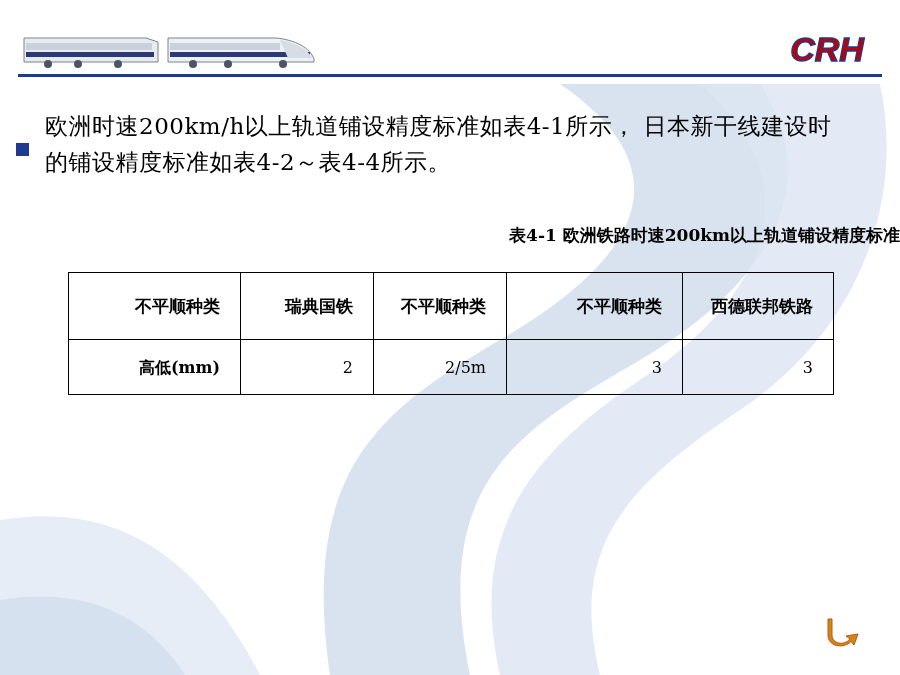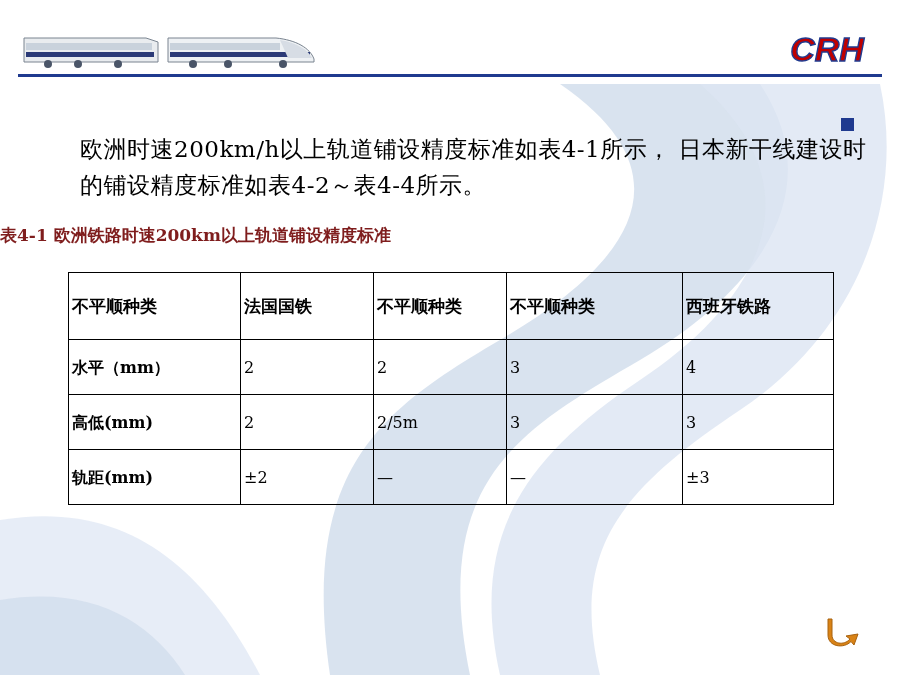--- a/index.html
+++ b/index.html
@@ -51,27 +51,26 @@
     position: absolute;
     right: 18px;
     top: 30px;
     width: 110px;
     height: 40px;
   }
 
   
   .bullet-row {
     position: absolute;
-    left: 30px;
+    left: 16px;
     top: 108px;
     width: 840px;
     z-index: 3;
     display: flex;
-    align-items: flex-end;
-    flex-direction: column;
+    align-items: center;
   }
   .bullet-marker {
     width: 13px;
     height: 13px;
     background: #1f3a8f;
     margin-top: 10px;
     margin-right: 16px;
     flex: 0 0 auto;
   }
   .bullet-text {
@@ -82,49 +81,49 @@
     letter-spacing: 0.5px;
     max-width: 790px;
   }
 
   
   .table-caption {
     position: absolute;
     left: 0;
     top: 224px;
     width: 900px;
-    text-align: left;
+    text-align: right;
     font-family: "DejaVu Serif", serif;
     font-size: 17px;
     font-weight: bold;
-    color: #7f1d1d;
+    color: #000000;
     z-index: 3;
   }
 
   
   .table-wrap {
     position: absolute;
     left: 68px;
     top: 272px;
     width: 765px;
     z-index: 3;
   }
   table.data {
     border-collapse: collapse;
     width: 765px;
     table-layout: fixed;
     background: transparent;
   }
   table.data td, table.data th {
     border: 1px solid #000000;
-    text-align: left;
+    text-align: right;
     vertical-align: middle;
     font-family: "DejaVu Serif", serif;
     color: #000000;
-    padding: 4px 3px;
+    padding: 4px 20px;
   }
   table.data thead th {
     font-size: 17px;
     font-weight: bold;
     height: 58px;
     line-height: 22px;
   }
   table.data tbody td {
     font-size: 16px;
     height: 46px;
@@ -203,47 +202,33 @@
     <colgroup>
       <col class="c1">
         <col class="c2">
         <col class="c3">
         <col class="c4">
         <col class="c5">
     </colgroup>
     <thead>
       <tr>
         <th>不平顺种类</th>
-        <th>法国国铁</th>
+        <th>瑞典国铁</th>
         <th>不平顺种类</th>
         <th>不平顺种类</th>
-        <th>西班牙铁路</th>
+        <th>西德联邦铁路</th>
       </tr>
     </thead>
     <tbody>
-      <tr>
-        <td class="rowhead">水平（mm）</td>
-        <td>2</td>
-        <td>2</td>
-        <td>3</td>
-        <td>4</td>
-      </tr>
       <tr>
         <td class="rowhead">高低(mm)</td>
         <td>2</td>
         <td>2/5m</td>
         <td>3</td>
         <td>3</td>
       </tr>
-      <tr>
-        <td class="rowhead">轨距(mm)</td>
-        <td>±2</td>
-        <td>—</td>
-        <td>—</td>
-        <td>±3</td>
-      </tr>
     </tbody>
   </table>
 </div>
 
 <svg class="return-arrow" viewBox="0 0 40 36">
   <path d="M8 4 L8 20 C 8 29, 20 31, 26 24 L22 21 L34 19 L30 30 L27 26.5 C 20 34, 4 32, 4 20 L4 4 Z" fill="#d98316" stroke="#a8620f" stroke-width="1"></path>
 </svg>
 
 </body></html>

